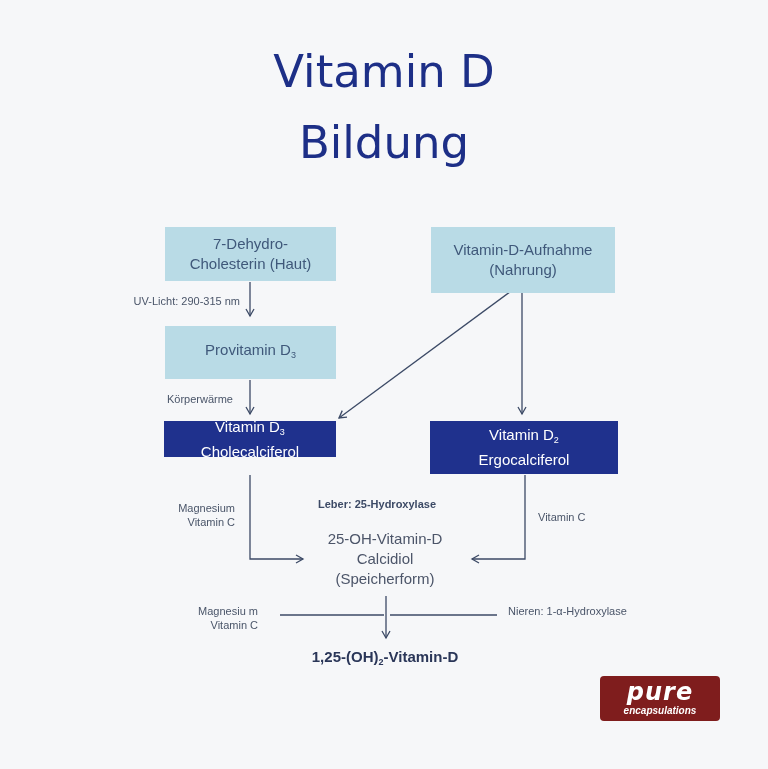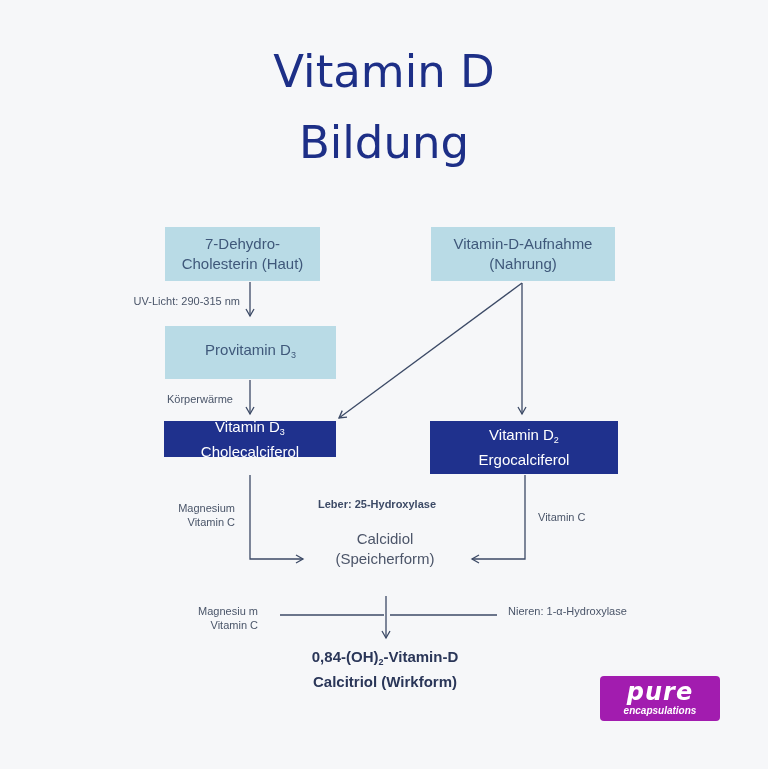--- a/index.html
+++ b/index.html
@@ -10,21 +10,21 @@
   .t1 { top:44px; } .t2 { top:115px; }
   .box { position:absolute; display:flex; flex-direction:column; justify-content:center; align-items:center;
          text-align:center; font-size:15px; line-height:20px; }
   .light { background:#b9dbe6; color:#3f587a; }
   .dark { background:#1f318d; color:#ffffff; }
   .lbl { position:absolute; font-size:11px; color:#4a5569; line-height:14px; white-space:nowrap; }
   .r { text-align:right; }
   .center-text { position:absolute; text-align:center; font-size:15px; line-height:20px; color:#4c5569; }
   sub { font-size:9px; vertical-align:-3px; }
   svg { position:absolute; left:0; top:0; }
-  .logo { position:absolute; left:600px; top:676px; width:120px; height:45px; background:#a21caf;
+  .logo { position:absolute; left:600px; top:676px; width:120px; height:45px; background:#7f1d1d;
           border-radius:4px; color:#fff; text-align:center; }
   .logo .big { font-family:"DejaVu Sans", sans-serif; font-style:italic; font-weight:bold; font-size:24px; line-height:26px; margin-top:3px; letter-spacing:1px; }
   .logo .small { font-style:italic; font-weight:bold; font-size:10px; line-height:11px; }
 </style>
 </head>
 <body>
 
 <div class="title t1">Vitamin D</div>
 <div class="title t2">Bildung</div>
 
@@ -40,26 +40,26 @@
     <line x1="522" y1="283" x2="339" y2="418" marker-end="url(#ah)"></line>
     <line x1="522" y1="283" x2="522" y2="414" marker-end="url(#ah)"></line>
     <polyline points="250,475 250,559 303,559" marker-end="url(#ah)"></polyline>
     <polyline points="525,475 525,559 472,559" marker-end="url(#ah)"></polyline>
     <line x1="386" y1="596" x2="386" y2="638" marker-end="url(#ah)"></line>
     <line x1="280" y1="615" x2="384" y2="615"></line>
     <line x1="390" y1="615" x2="497" y2="615"></line>
   </g>
 </svg>
 
-<div class="box light" style="left:165px;top:227px;width:155px;height:54px;">
+<div class="box light" style="left:165px;top:227px;width:171px;height:54px;">
   <span>7-Dehydro-</span>
   <span>Cholesterin (Haut)</span>
 </div>
 
-<div class="box light" style="left:431px;top:227px;width:184px;height:54px;">
+<div class="box light" style="left:431px;top:227px;width:184px;height:66px;">
   <span>Vitamin-D-Aufnahme</span>
   <span>(Nahrung)</span>
 </div>
 
 <div class="box light" style="left:165px;top:326px;width:171px;height:53px;">
   <span><span>Provitamin D</span><sub>3</sub></span>
 </div>
 
 <div class="box dark" style="left:164px;top:421px;width:172px;height:36px;">
   <span><span>Vitamin D</span><sub>3</sub></span>
@@ -76,31 +76,31 @@
 
 <div class="lbl" style="left:318px;top:497px;font-weight:bold;color:#3c4a66;">Leber: 25-Hydroxylase</div>
 
 <div class="lbl r" style="right:533px;top:501px;">
   <div>Magnesium</div>
   <div>Vitamin C</div>
 </div>
 <div class="lbl" style="left:538px;top:510px;">Vitamin C</div>
 
 <div class="center-text" style="left:300px;top:529px;width:170px;">
+  <div>25-OH-Vitamin-D</div>
   <div>Calcidiol</div>
   <div>(Speicherform)</div>
 </div>
 
 <div class="lbl r" style="right:510px;top:604px;">
   <div>Magnesiu m</div>
   <div>Vitamin  C</div>
 </div>
 <div class="lbl" style="left:508px;top:604px;">Nieren: 1-α-Hydroxylase</div>
 
 <div class="center-text" style="left:290px;top:647px;width:190px;font-weight:bold;color:#2a3658;">
-  <div><span>0,84-(OH)</span><sub>2</sub><span>-Vitamin-D</span></div>
-  <div>Calcitriol (Wirkform)</div>
+  <div><span>1,25-(OH)</span><sub>2</sub><span>-Vitamin-D</span></div>
 </div>
 
 <div class="logo">
   <div class="big">pure</div>
   <div class="small">encapsulations</div>
 </div>
 
 </body></html>

